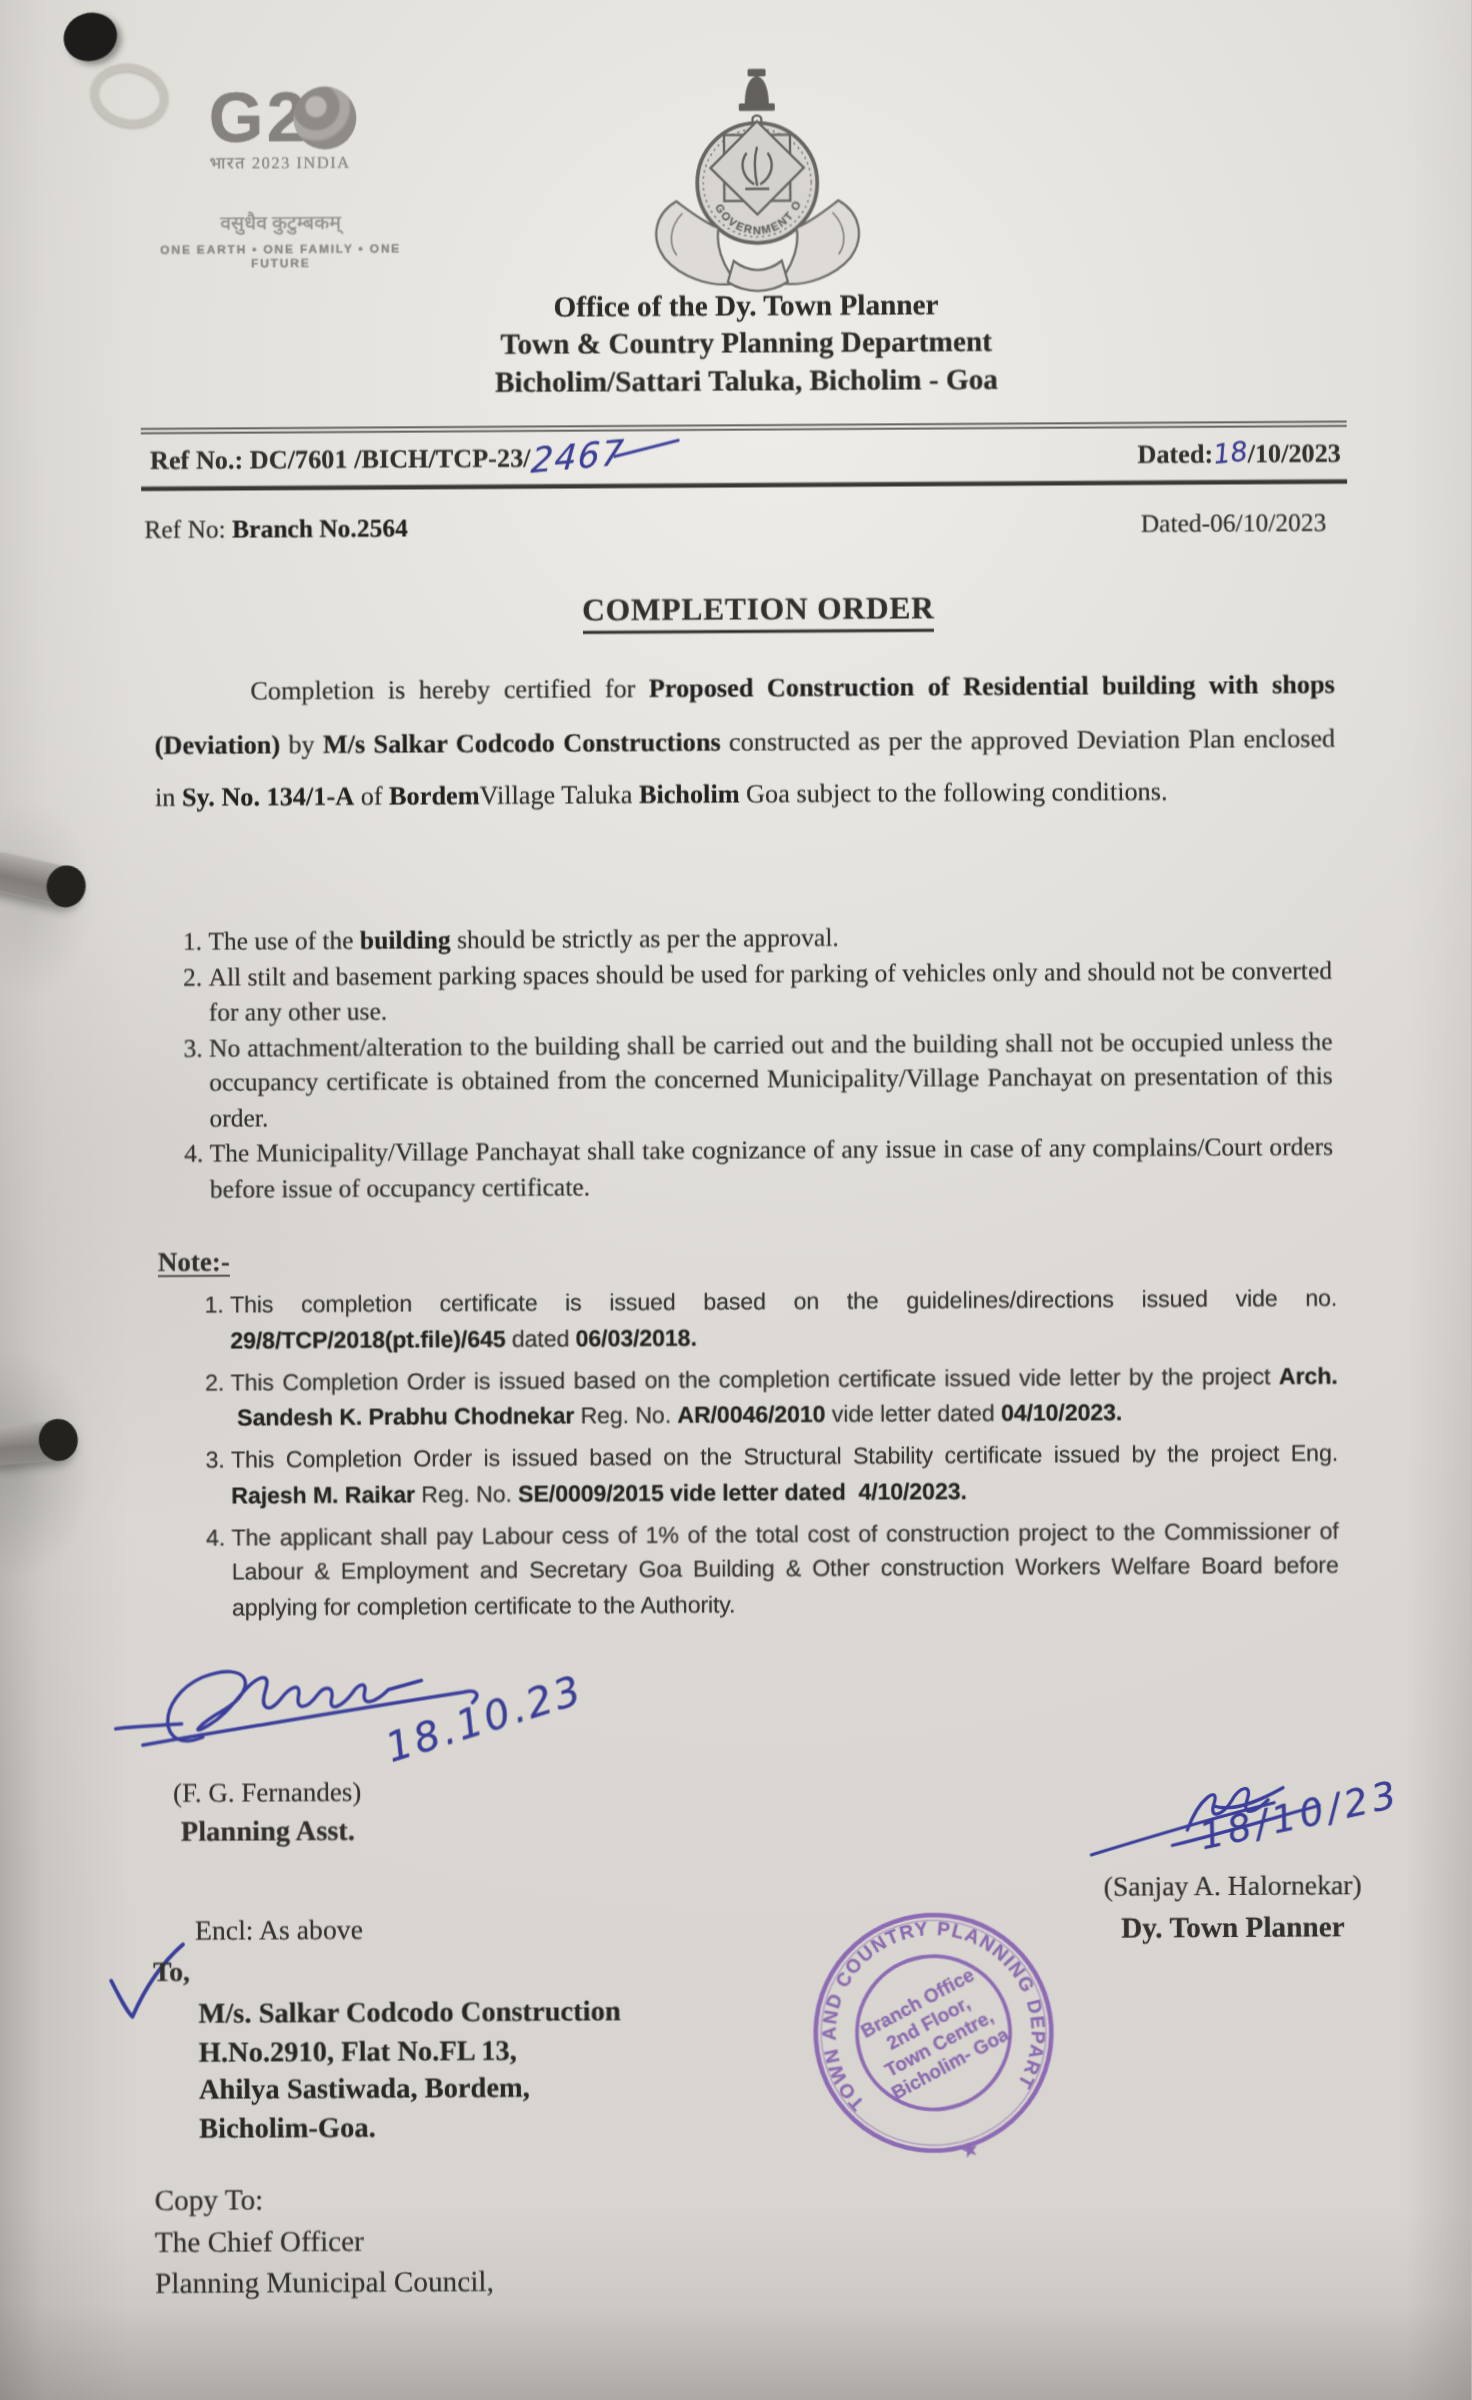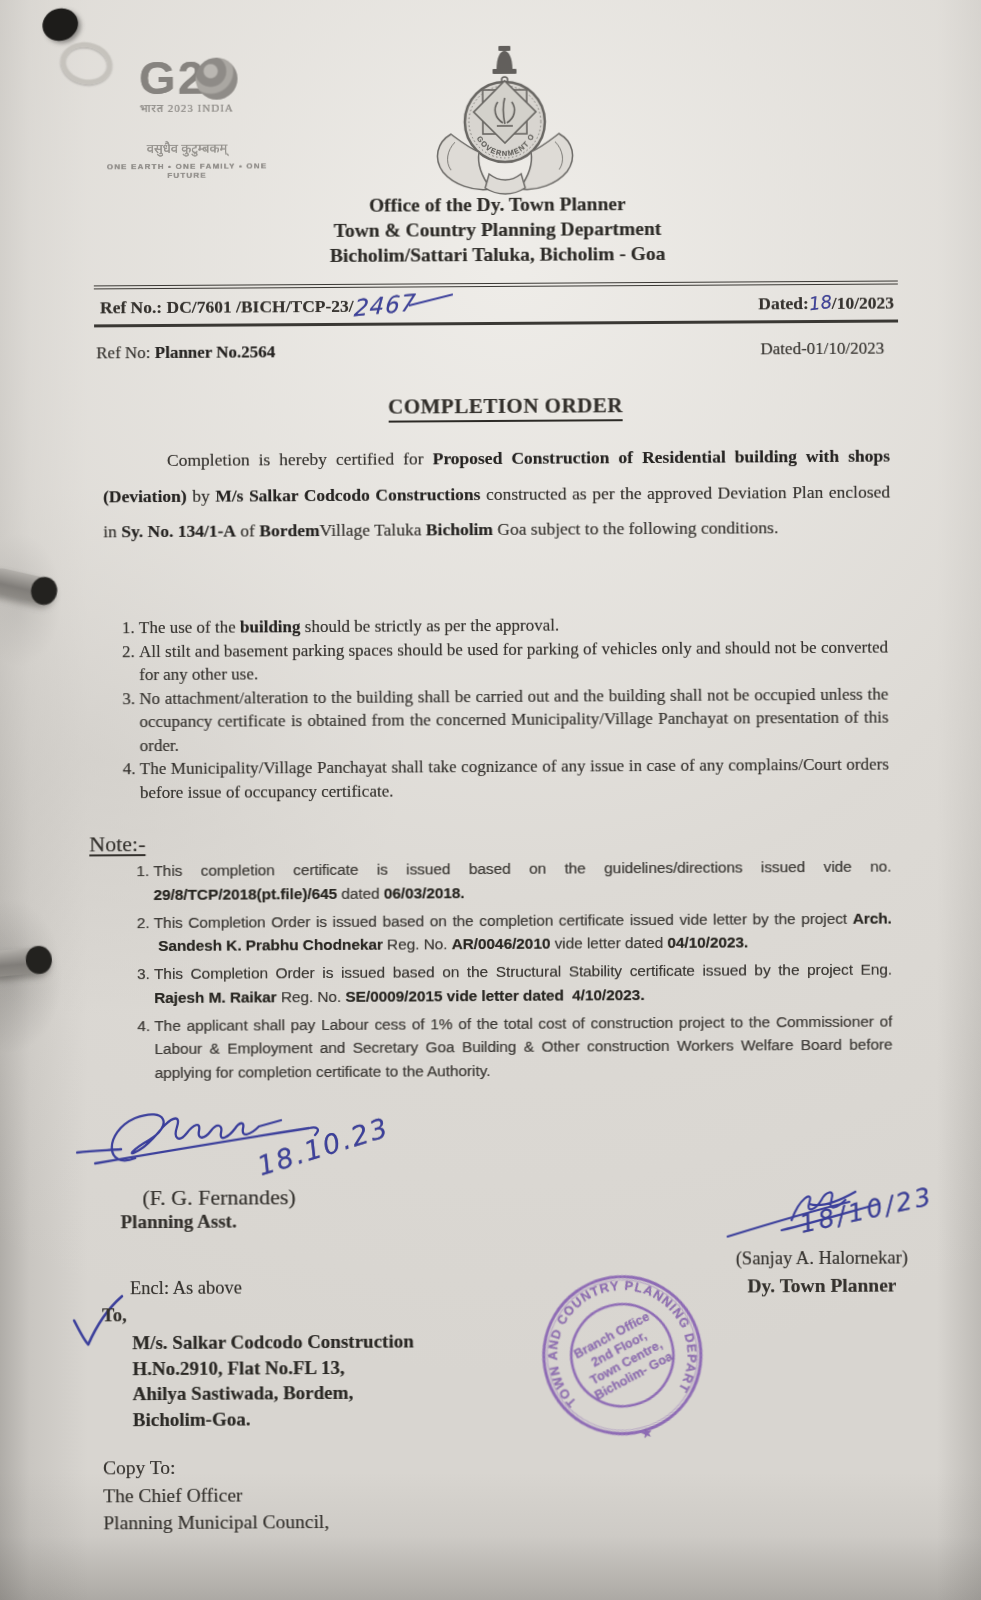--- a/index.html
+++ b/index.html
@@ -39,28 +39,28 @@
   .ref-hw::after{content:"";display:inline-block;width:44px;border-top:2px solid #3b3f9b;
     transform:rotate(-9deg);margin-left:-8px;vertical-align:8px;}
   .date-hw{display:inline-block;font-size:18px;transform:rotate(-6deg);font-weight:normal;}
   
   .title{left:307px;top:394px;width:400px;text-align:center;font-size:21px;font-weight:bold;letter-spacing:.5px;}
   .title span{border-bottom:2.5px solid #2c2a26;padding-bottom:2px;}
   .para{left:104px;top:441px;width:787px;font-size:17.5px;line-height:35.5px;text-align:justify;text-indent:64px;}
   .conds{left:112px;top:614px;width:776px;}
   .conds ol{margin:0;padding-left:27px;}
   .conds li{font-size:17px;line-height:23.5px;text-align:justify;}
-  .note-head{left:88px;top:829px;font-size:22px;font-weight:normal;text-decoration:underline;text-underline-offset:3px;}
+  .note-head{left:104px;top:829px;font-size:18px;font-weight:bold;text-decoration:underline;text-underline-offset:3px;}
   .notes{left:118px;top:857px;width:772px;font-family:"Liberation Sans",sans-serif;}
   .notes ol{margin:0;padding-left:34px;}
   .notes li{font-size:15.5px;line-height:23.5px;text-align:justify;margin-bottom:4.5px;letter-spacing:-.1px;color:#3a3733;}
   .notes b{color:#26241f;}
   
   .sig-svg{stroke:#3b3f9b;fill:none;stroke-linecap:round;stroke-linejoin:round;}
-  .fg-name{left:139px;top:1183px;font-size:22px;}
+  .fg-name{left:112px;top:1183px;font-size:18px;}
   .left-date{left:252px;top:1130px;font-size:27px;letter-spacing:2px;transform:rotate(-17deg);}
   .planning{left:117px;top:1209px;font-size:19px;font-weight:bold;}
   .encl{left:126px;top:1276px;font-size:18.5px;}
   .to-line{left:98px;top:1303px;font-size:18.5px;font-weight:bold;}
   .address{left:128px;top:1328px;font-size:19px;font-weight:bold;line-height:25.5px;color:#2a2824;}
   .copyto{left:98px;top:1452px;font-size:19.5px;line-height:27.5px;}
   .right-date{left:795px;top:1198px;font-size:25px;letter-spacing:3px;transform:rotate(-12deg);}
   .sanjay{left:700px;top:1250px;width:236px;text-align:center;font-size:18.5px;}
   .dtp{left:700px;top:1277px;width:236px;text-align:center;font-size:19.5px;font-weight:bold;}
   .stamp{left:514px;top:1254px;width:208px;height:204px;transform:rotate(-14deg);opacity:.82;mix-blend-mode:multiply;}
@@ -144,22 +144,22 @@
   <div class="abs refbar">
     <div>
       <span>Ref No.: DC/7601 /BICH/TCP-23/</span><span class="hand ref-hw">2467</span>
     </div>
     <div>
       <span>Dated:</span><span class="hand date-hw">18</span><span>/10/2023</span>
     </div>
   </div>
 
   <div class="abs refline2">
-    <div><span>Ref No: </span><b>Planner No.2564</b></div>
-    <div>Dated-01/10/2023</div>
+    <div><span>Ref No: </span><b>Branch No.2564</b></div>
+    <div>Dated-06/10/2023</div>
   </div>
 
   <div class="abs title"><span>COMPLETION ORDER</span></div>
 
   <div class="abs para"><span>Completion is hereby certified for </span><b>Proposed Construction of Residential building with shops (Deviation)</b><span> by </span><b>M/s Salkar Codcodo Constructions</b><span> constructed as per the approved Deviation Plan enclosed in </span><b>Sy. No. 134/1-A</b><span> of </span><b>Bordem</b><span>Village Taluka </span><b>Bicholim</b><span> Goa subject to the following conditions.</span></div>
 
   <div class="abs conds">
     <ol>
       <li><span>The use of the </span><b>building</b><span> should be strictly as per the approval.</span></li>
       <li><span>All stilt and basement parking spaces should be used for parking of vehicles only and should not be converted for any other use.</span></li>

